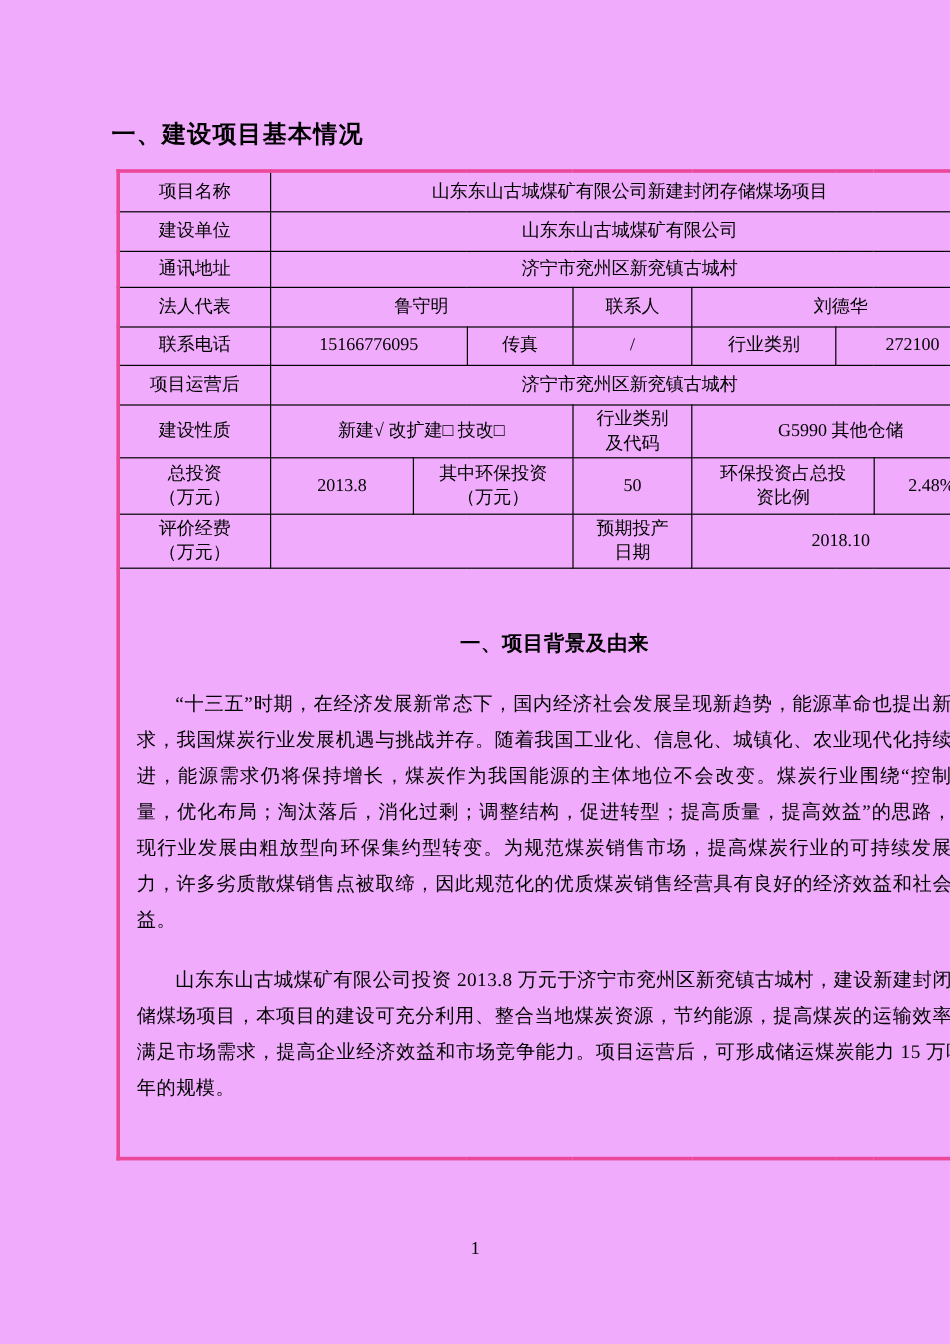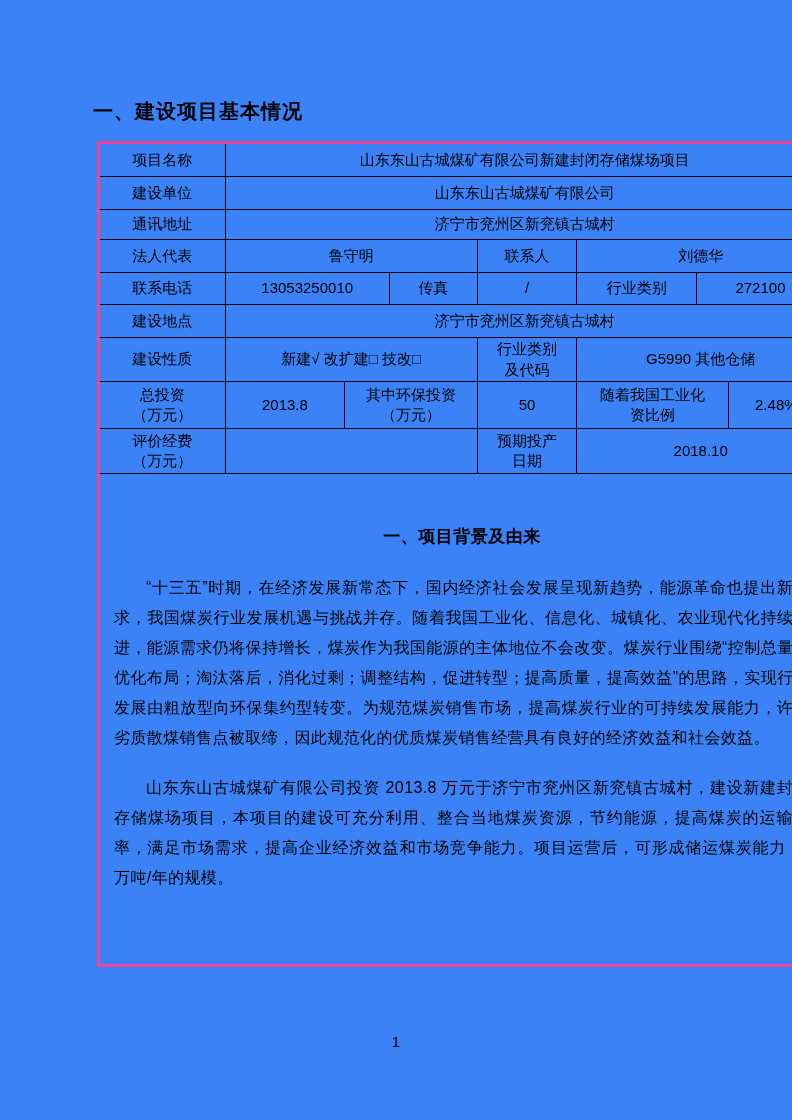--- a/index.html
+++ b/index.html
@@ -1,18 +1,18 @@
 <!DOCTYPE html>
 <html><head>
 <meta charset="utf-8">
 <style>
   html,body { margin:0; padding:0; background:#ffffff; }
   .page {
-    position:relative; width:792px; height:1120px; background:#3b82f6;
-    font-family:Liberation Sans, sans-serif; color:#000; overflow:hidden;
+    position:relative; width:792px; height:1120px; background:#f0abfc;
+    font-family:Liberation Serif, serif; color:#000; overflow:hidden;
   }
   .section-title {
     position:absolute; left:93px; top:98px;
     font-size:20px; font-weight:bold; letter-spacing:1px; white-space:nowrap;
   }
   table.doc-table {
     position:absolute; left:97px; top:141px; width:730px;
     border-collapse:collapse; table-layout:fixed;
     border:3px solid #ec4899;
   }
@@ -73,50 +73,50 @@
 
     <tr style="height:33px">
       <td>法人代表</td>
       <td colspan="3">鲁守明</td>
       <td>联系人</td>
       <td colspan="3">刘德华</td>
     </tr>
 
     <tr style="height:32px">
       <td>联系电话</td>
-      <td colspan="2">13053250010</td>
+      <td colspan="2">15166776095</td>
       <td>传真</td>
       <td>/</td>
       <td>行业类别</td>
       <td colspan="2">272100</td>
     </tr>
 
     <tr style="height:33px">
-      <td>建设地点</td>
+      <td>项目运营后</td>
       <td colspan="7">济宁市兖州区新兖镇古城村</td>
     </tr>
 
 
     <tr style="height:44px">
       <td>建设性质</td>
       <td colspan="3">新建√ 改扩建□ 技改□</td>
       <td>行业类别
 及代码</td>
       <td colspan="3">G5990 其他仓储</td>
     </tr>
 
 
     <tr style="height:47px">
       <td>总投资
 （万元）</td>
       <td>2013.8</td>
       <td colspan="2">其中环保投资
 （万元）</td>
       <td>50</td>
-      <td colspan="2">随着我国工业化
+      <td colspan="2">环保投资占总投
 资比例</td>
       <td>2.48%</td>
     </tr>
 
     <tr style="height:45px">
       <td>评价经费
 （万元）</td>
       <td colspan="3"></td>
       <td>预期投产
 日期</td>

